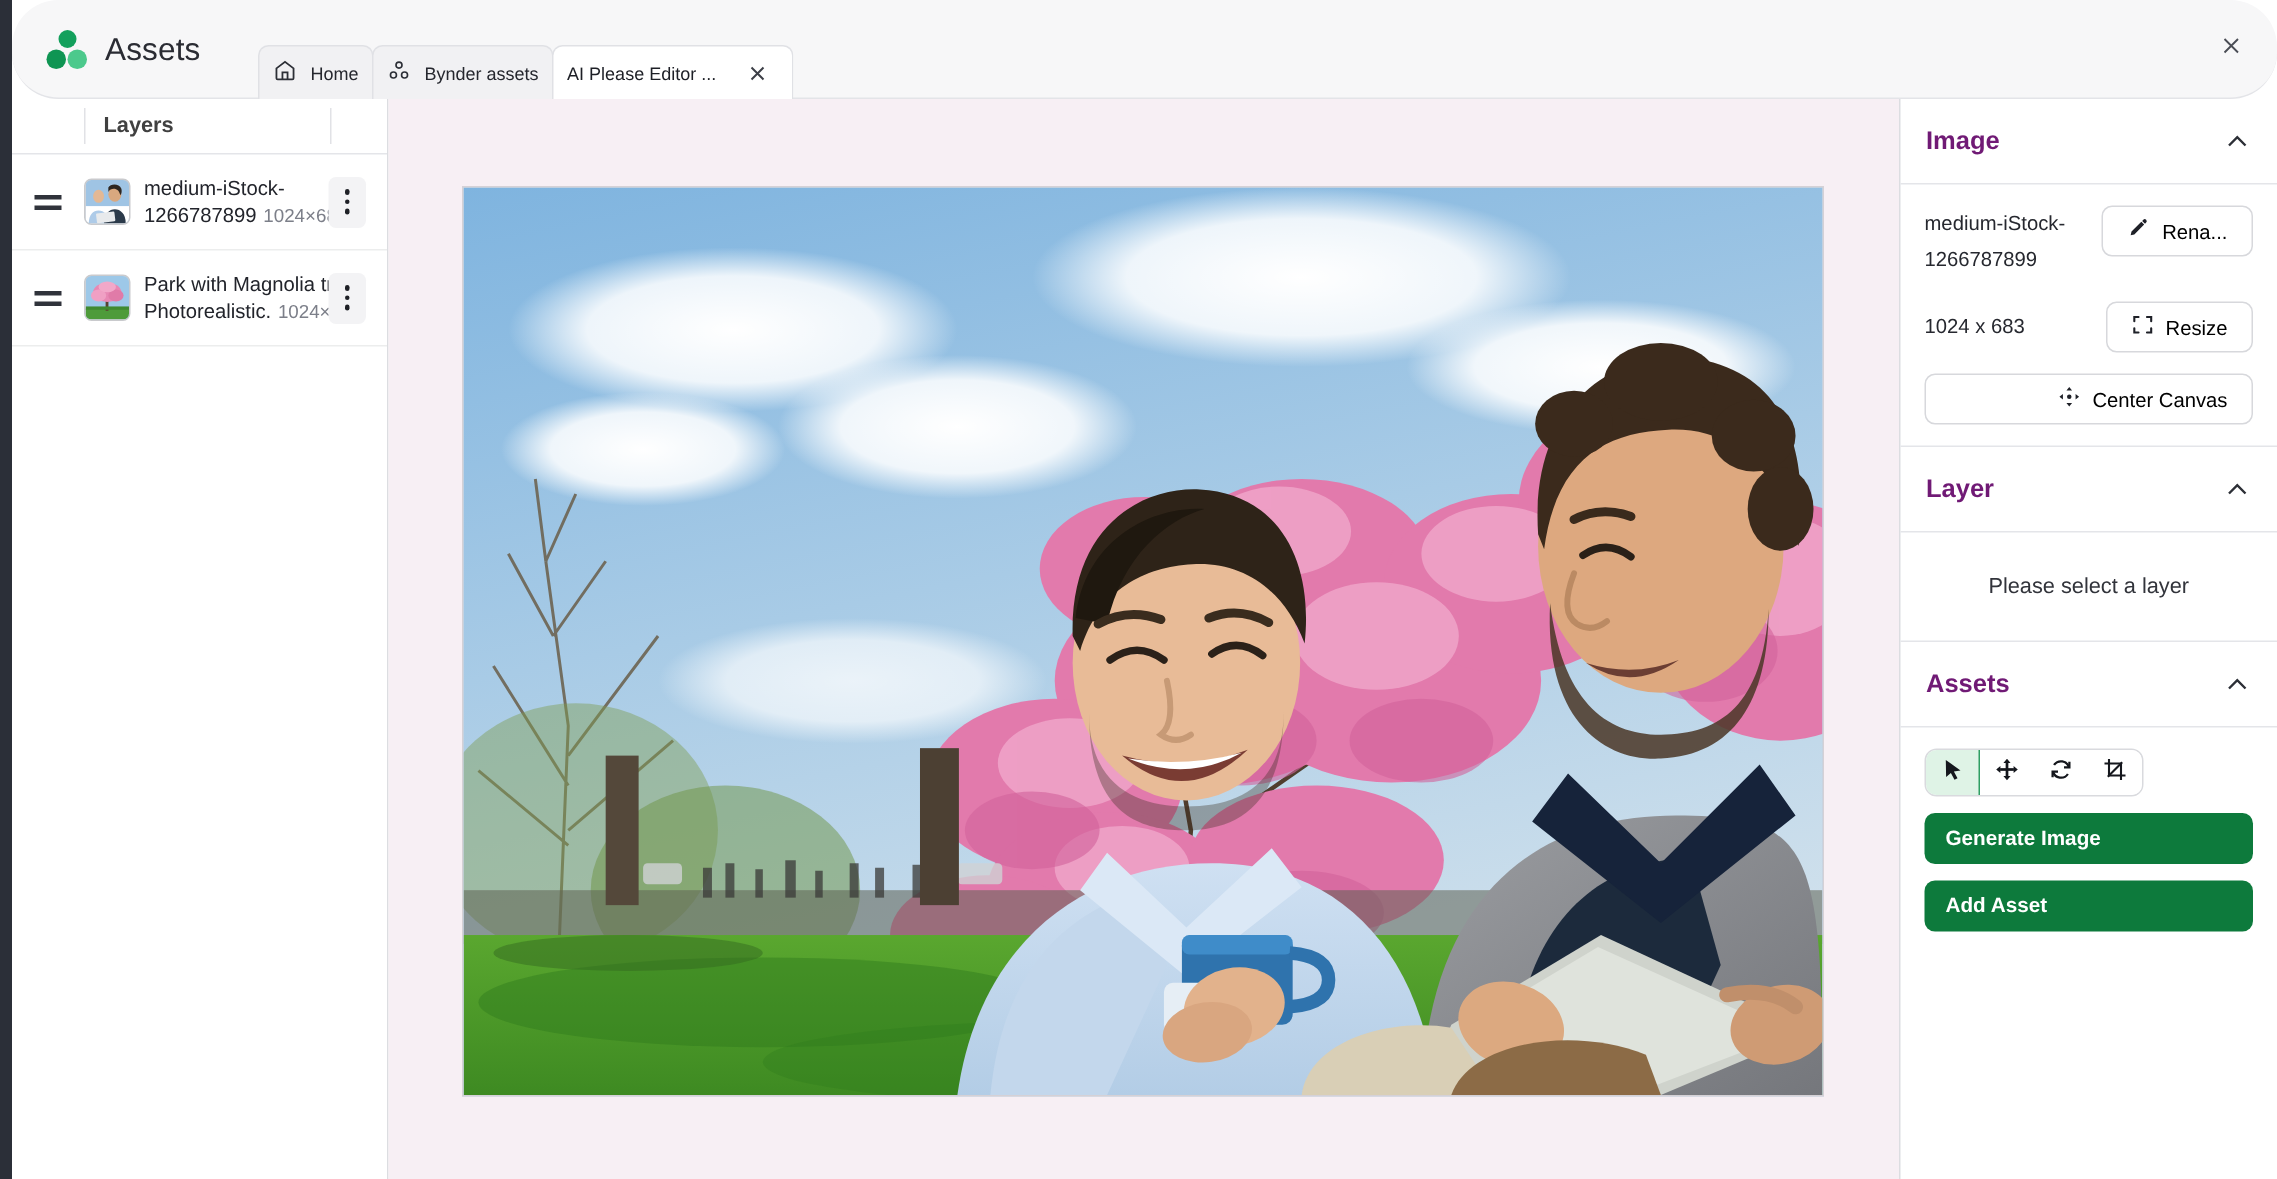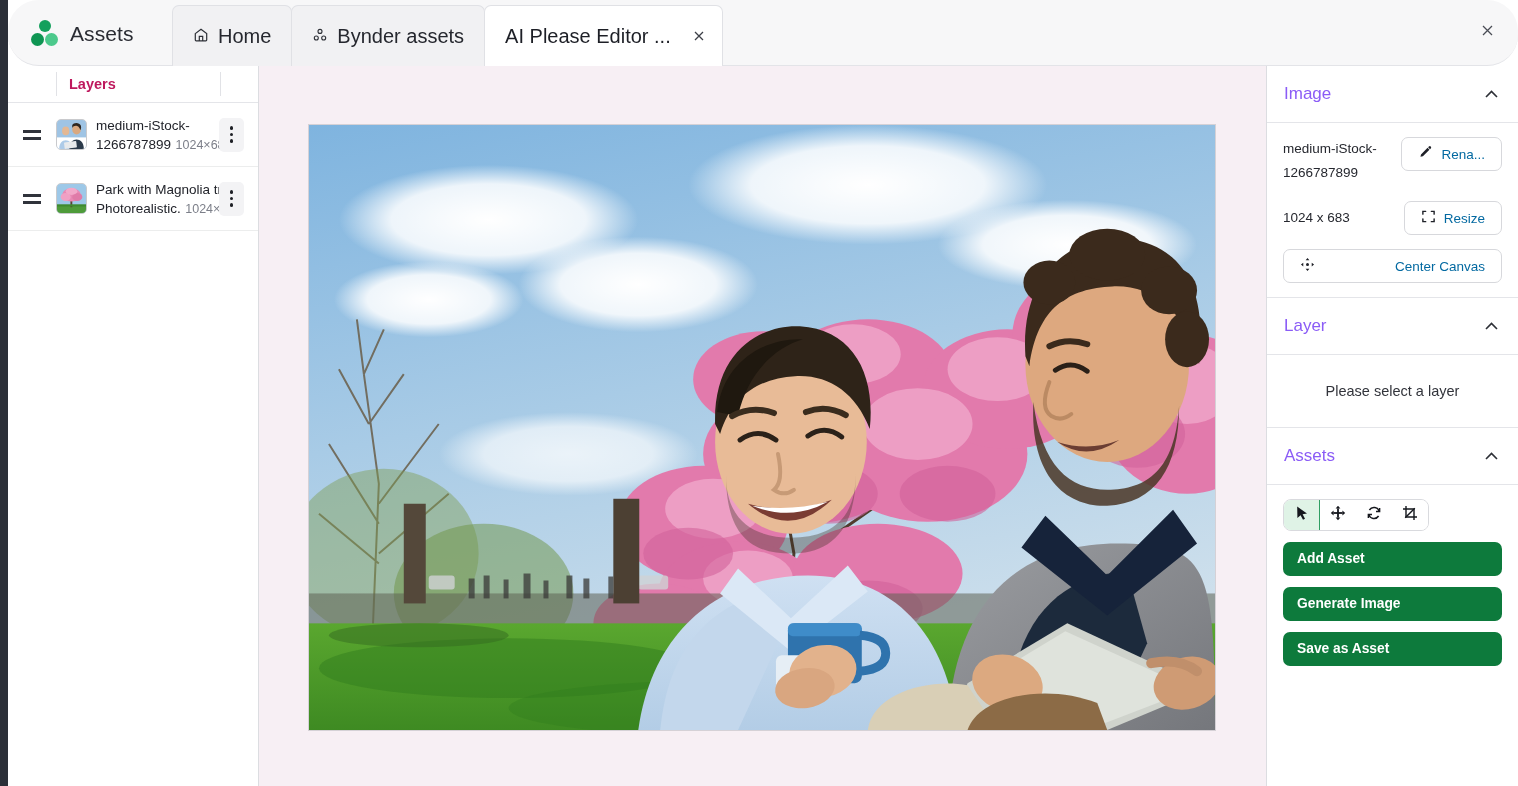--- a/index.html
+++ b/index.html
@@ -40,23 +40,23 @@
   }
   .dot-top { width: 12px; height: 12px; background: #13a05c; left: 9px; top: 0px; }
   .dot-bl  { width: 13px; height: 13px; background: #0f9553; left: 1px; top: 13px; }
   .dot-br  { width: 13px; height: 13px; background: #4cc98c; left: 15px; top: 13px; }
   .brand-name {
     font-size: 21px; color: #2a2c33; letter-spacing: .1px;
   }
 
   .tabs { position: absolute; left: 164px; top: 22px; display: flex; align-items: flex-end; height: 44px; }
   .tab {
-    height: 61px; display: flex; align-items: center; gap: 9px;
-    padding: 0 20px;
-    font-size: 20px; color: #25272e;
+    height: 36px; display: flex; align-items: center; gap: 9px;
+    padding: 0 9px;
+    font-size: 12px; color: #25272e;
     background: #f1f1f3;
     border: 1px solid #e0e1e5;
     border-bottom: none;
     border-radius: 7px 7px 0 0;
     margin-right: -1px;
     white-space: nowrap;
     cursor: pointer;
   }
   .tab.active {
     background: #ffffff;
@@ -87,21 +87,21 @@
   .layers-head {
     height: 37px; border-bottom: 1px solid #e4e5e9;
     display: flex; align-items: center;
     position: relative;
   }
   .layers-head .vdiv { position: absolute; top: 6px; bottom: 6px; width: 1px; background: #e1e2e6; }
   .layers-head .vdiv.a { left: 48px; }
   .layers-head .vdiv.b { left: 212px; }
   .layers-title {
     position: absolute; left: 61px;
-    font-size: 14.5px; font-weight: bold; color: #be185d;
+    font-size: 14.5px; font-weight: bold; color: #404040;
   }
 
   .layer-row {
     position: relative;
     display: flex; align-items: center;
     padding: 8px 0 8px 0;
     border-bottom: 1px solid #eceded;
     min-height: 64px;
     cursor: pointer;
   }
@@ -155,33 +155,33 @@
     width: 252px; height: 720px;
     background: #ffffff;
     border-left: 1px solid #dcdde1;
   }
   .sec-head {
     height: 57px; display: flex; align-items: center; justify-content: space-between;
     padding: 0 17px;
     border-bottom: 1px solid #e4e5e9;
     cursor: pointer;
   }
-  .sec-title { font-size: 17px; font-weight: normal; color: #8b5cf6; }
+  .sec-title { font-size: 17px; font-weight: bold; color: #701a75; }
   .chev { color: #2c2f36; display: flex; align-items: center; }
 
   .sec-body { padding: 14px 16px 14px 16px; border-bottom: 1px solid #e4e5e9; }
 
   .img-row { display: flex; align-items: flex-start; justify-content: space-between; gap: 8px; }
   .img-name { font-size: 13.5px; color: #26282f; line-height: 24px; max-width: 112px; word-break: break-word; }
   .img-dims { font-size: 13.5px; color: #26282f; line-height: 20px; text-align: right; }
   .ghost-btn {
-    display: inline-flex; align-items: center; justify-content: space-between; gap: 8px;
+    display: inline-flex; align-items: center; justify-content: flex-end; gap: 8px;
     height: 34px; padding: 0 16px;
     background: #ffffff; border: 1px solid #d7d8dc; border-radius: 7px;
-    font-size: 13.5px; color: #0369a1; cursor: pointer;
+    font-size: 13.5px; color: #000000; cursor: pointer;
     white-space: nowrap;
   }
   .ghost-btn.wide { width: 100%; margin-top: 14px; height: 34px; }
   .row2 { display: flex; align-items: center; justify-content: space-between; margin-top: 16px; }
 
   .layer-empty {
     padding: 28px 10px; text-align: center;
     font-size: 14.5px; color: #32343b;
   }
 
@@ -600,20 +600,19 @@
           <span>
             <svg width="16" height="16" viewBox="0 0 16 16" stroke="#15171d" stroke-width="1.4" fill="none">
               <path d="M4 1v11h11"></path>
                 <path d="M1 4h11v11"></path>
                 <path d="M12.8 3.2 3.2 12.8"></path>
             </svg>
           </span>
         </span>
       </div>
 
+      <button class="green-btn">Generate Image</button>
       <button class="green-btn">Add Asset</button>
-      <button class="green-btn">Generate Image</button>
-      <button class="green-btn">Save as Asset</button>
     </div>
 
   </div>
 
 </div>
 
 </body></html>

